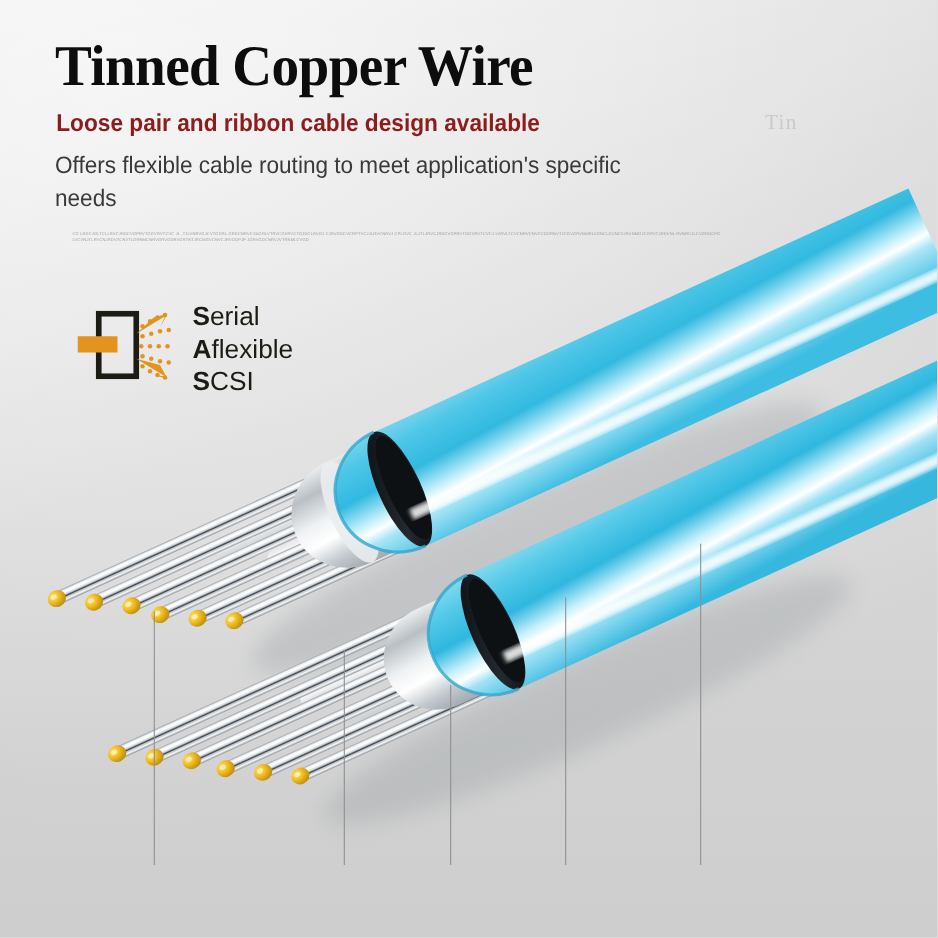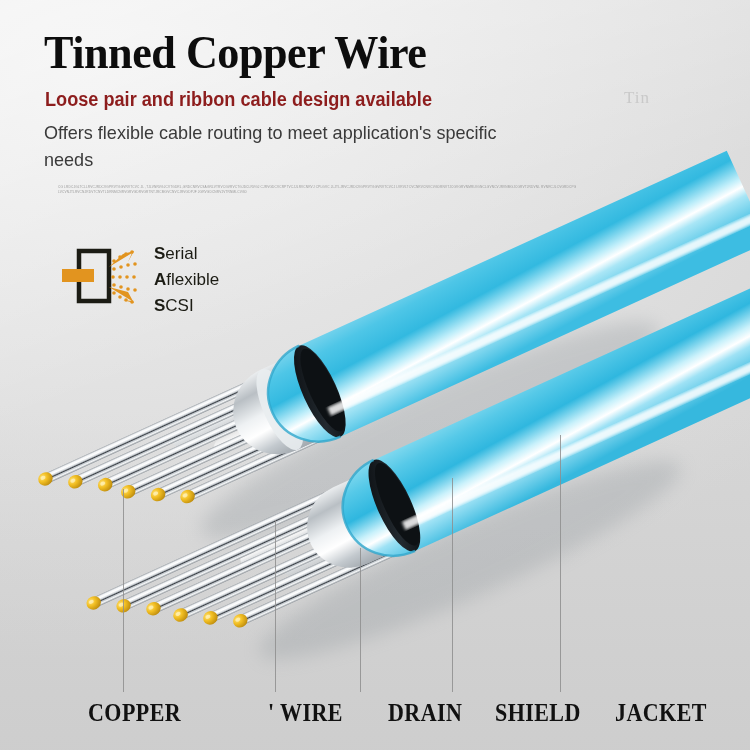--- a/index.html
+++ b/index.html
@@ -20,21 +20,20 @@
     background:
       linear-gradient(160deg, rgba(255,255,255,.55) 0%, rgba(255,255,255,0) 42%),
       linear-gradient(to bottom, rgba(255,255,255,0) 55%, rgba(190,190,190,.35) 100%);
   }
   .watermark{
     position:absolute;top:88px;left:612px;
     font-family:"Liberation Serif",serif;
     font-size:17px;letter-spacing:1px;
     color:rgba(150,150,150,.34);
     user-select:none;
-    margin-left:12px;
   }
 
   
   .title{
     position:absolute;left:44px;top:30px;
     font-family:"Liberation Serif",serif;
     font-weight:700;font-size:46px;line-height:1;
     letter-spacing:-0.5px;
     color:#0d0d0d;
     transform:scaleX(.96);transform-origin:left center;
@@ -59,21 +58,21 @@
     color:#9a9a9a;letter-spacing:.15px;
     word-break:break-all;
     user-select:none;
   }
 
   
   .sas-logo{position:absolute;left:62px;top:243px;width:215px;height:82px;}
   .sas-mark{position:absolute;left:0;top:4px;width:78px;height:62px;}
   .sas-text{
     position:absolute;left:92px;top:-2px;
-    font-size:17px;line-height:26px;color:#1c1c14;
+    font-size:21px;line-height:26px;color:#1c1c14;
     font-weight:400;white-space:nowrap;
   }
   .sas-text b{font-weight:700;}
 
   
   .art{position:absolute;inset:0;}
 
   
   .leader{
     position:absolute;width:1px;background:#8e8e8e;opacity:.85;
@@ -276,21 +275,14 @@
           <circle cx="70" cy="55" r="1.8"></circle>
       </g>
     </svg>
     <div class="sas-text">
       <div><b>S</b><span>erial</span></div>
       <div><b>A</b><span>flexible</span></div>
       <div><b>S</b><span>CSI</span></div>
     </div>
   </div>
 
-  <div class="labels">
-    <div class="lbl" style="left:88px;">COPPER</div>
-    <div class="lbl" style="left:268px;">' WIRE</div>
-    <div class="lbl" style="left:388px;">DRAIN</div>
-    <div class="lbl" style="left:495px;">SHIELD</div>
-    <div class="lbl" style="left:615px;">JACKET</div>
-  </div>
 
 </div>
 
 </body></html>

